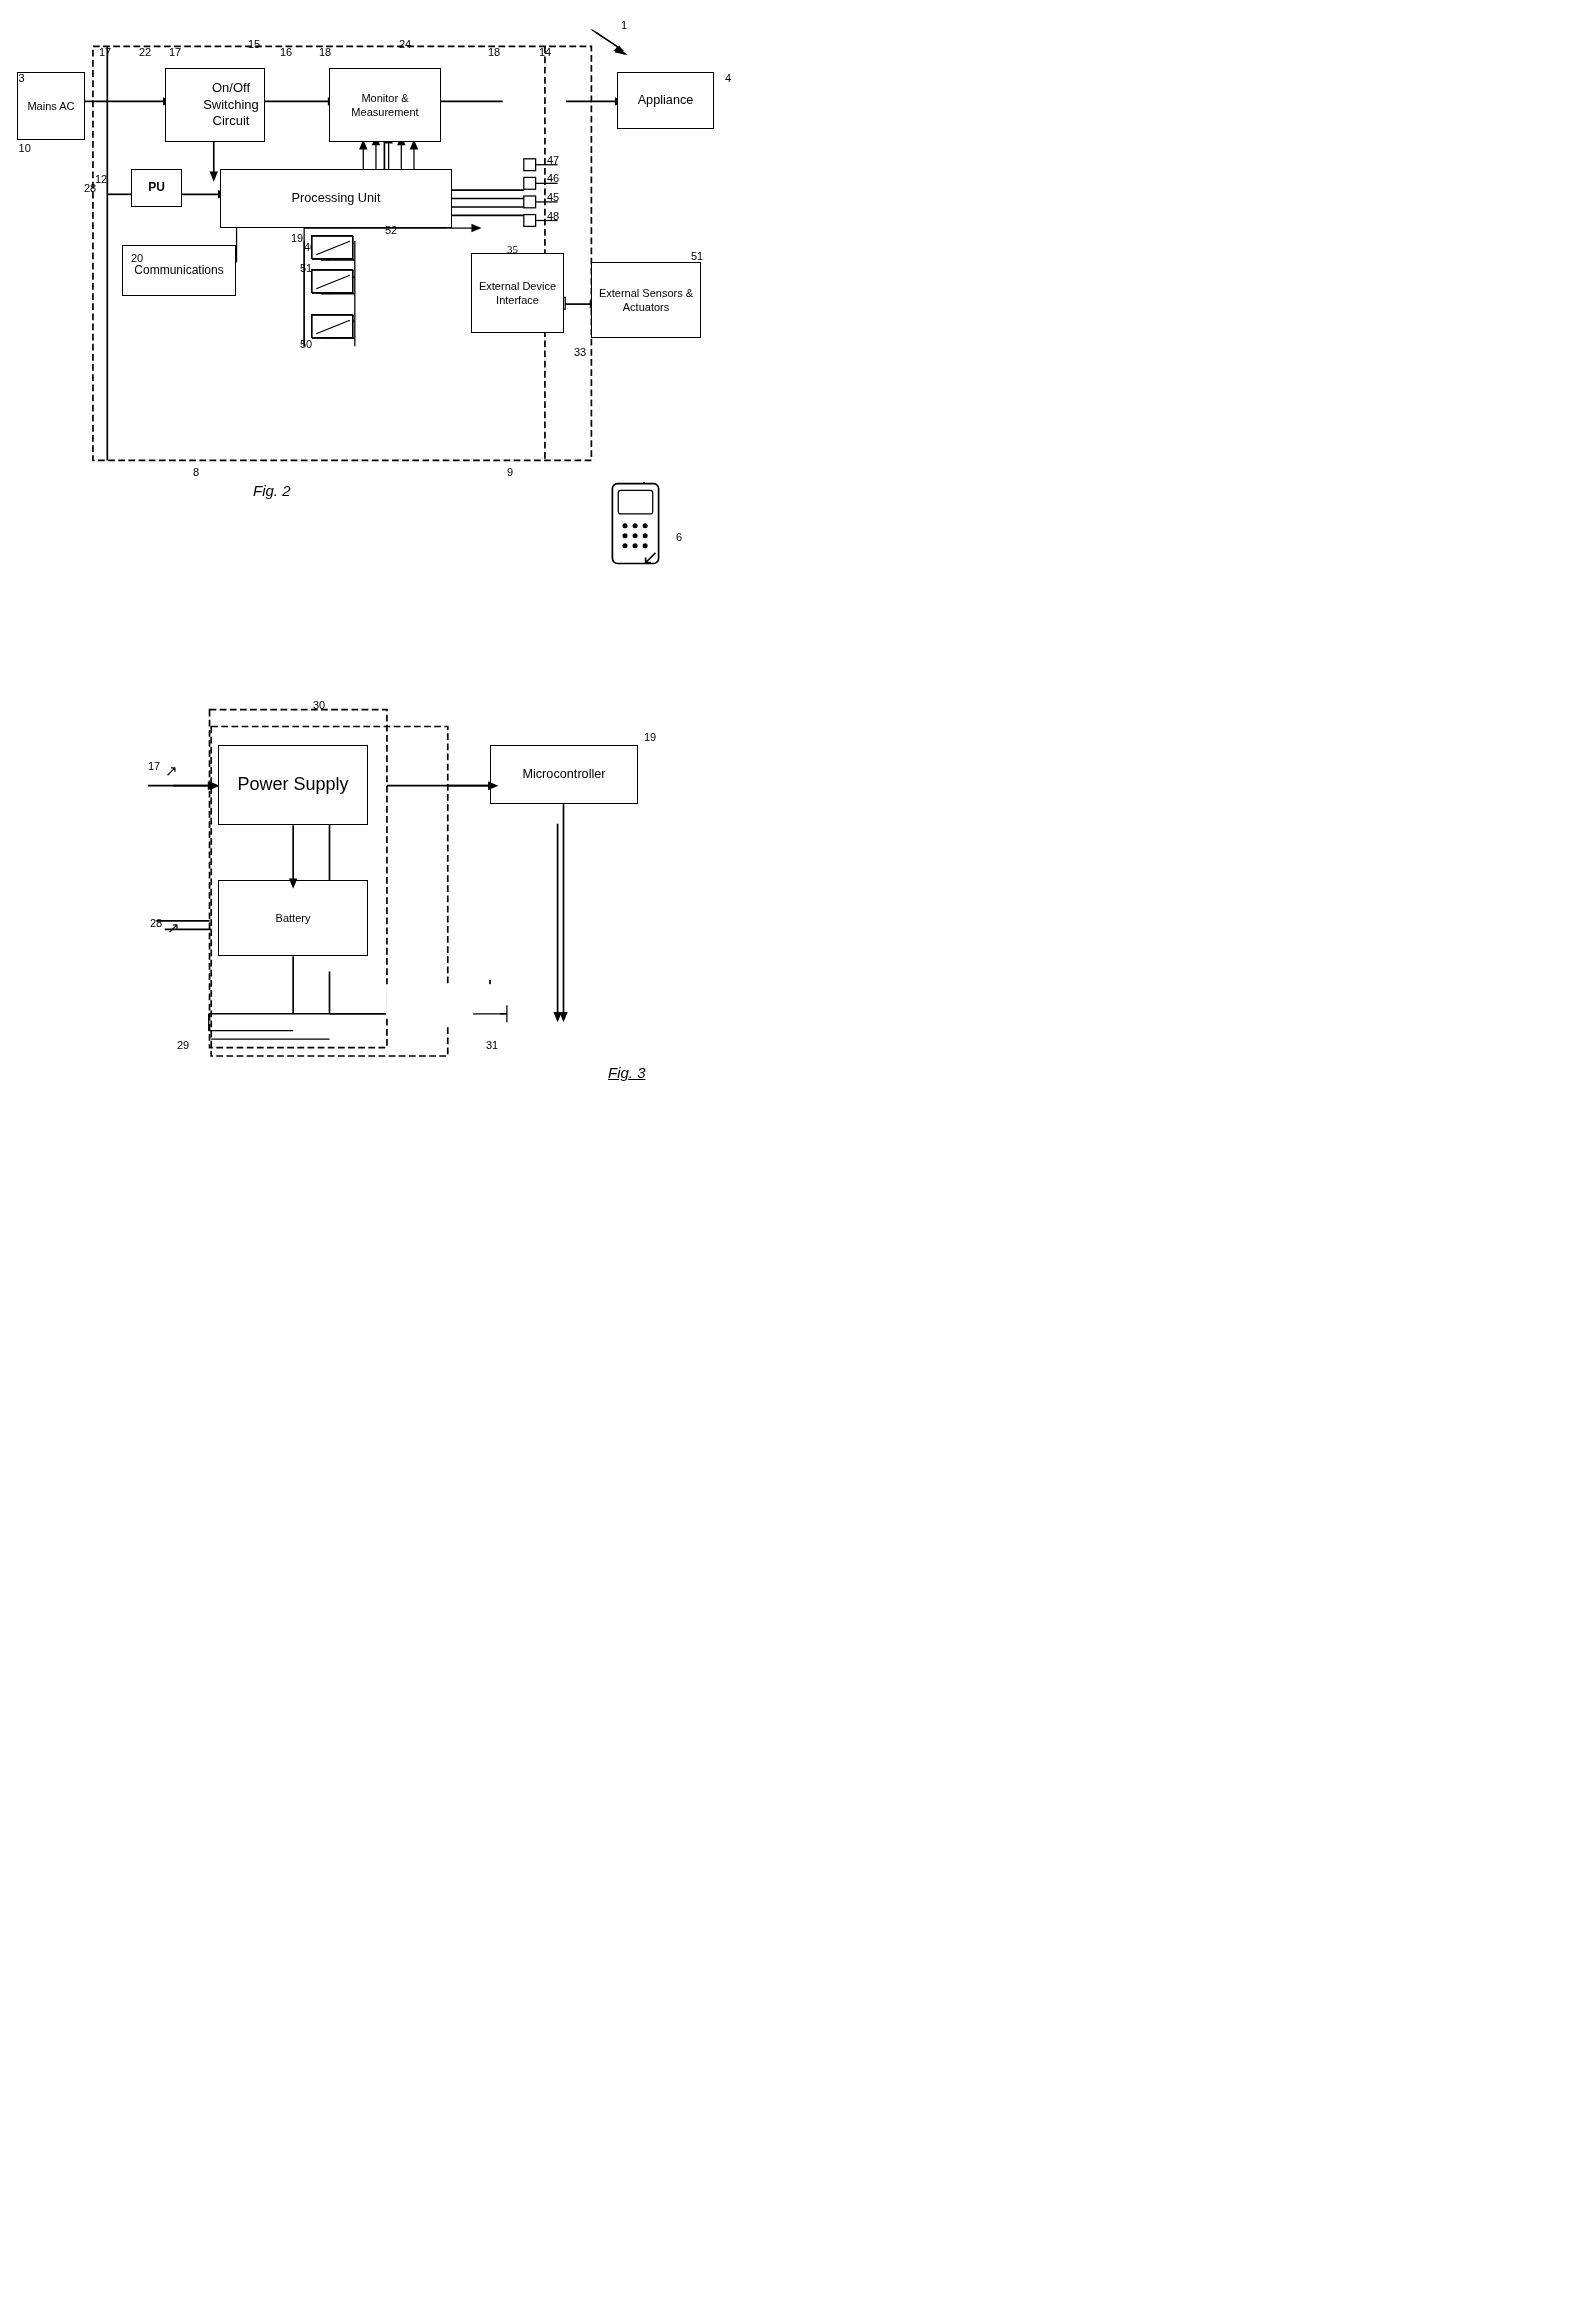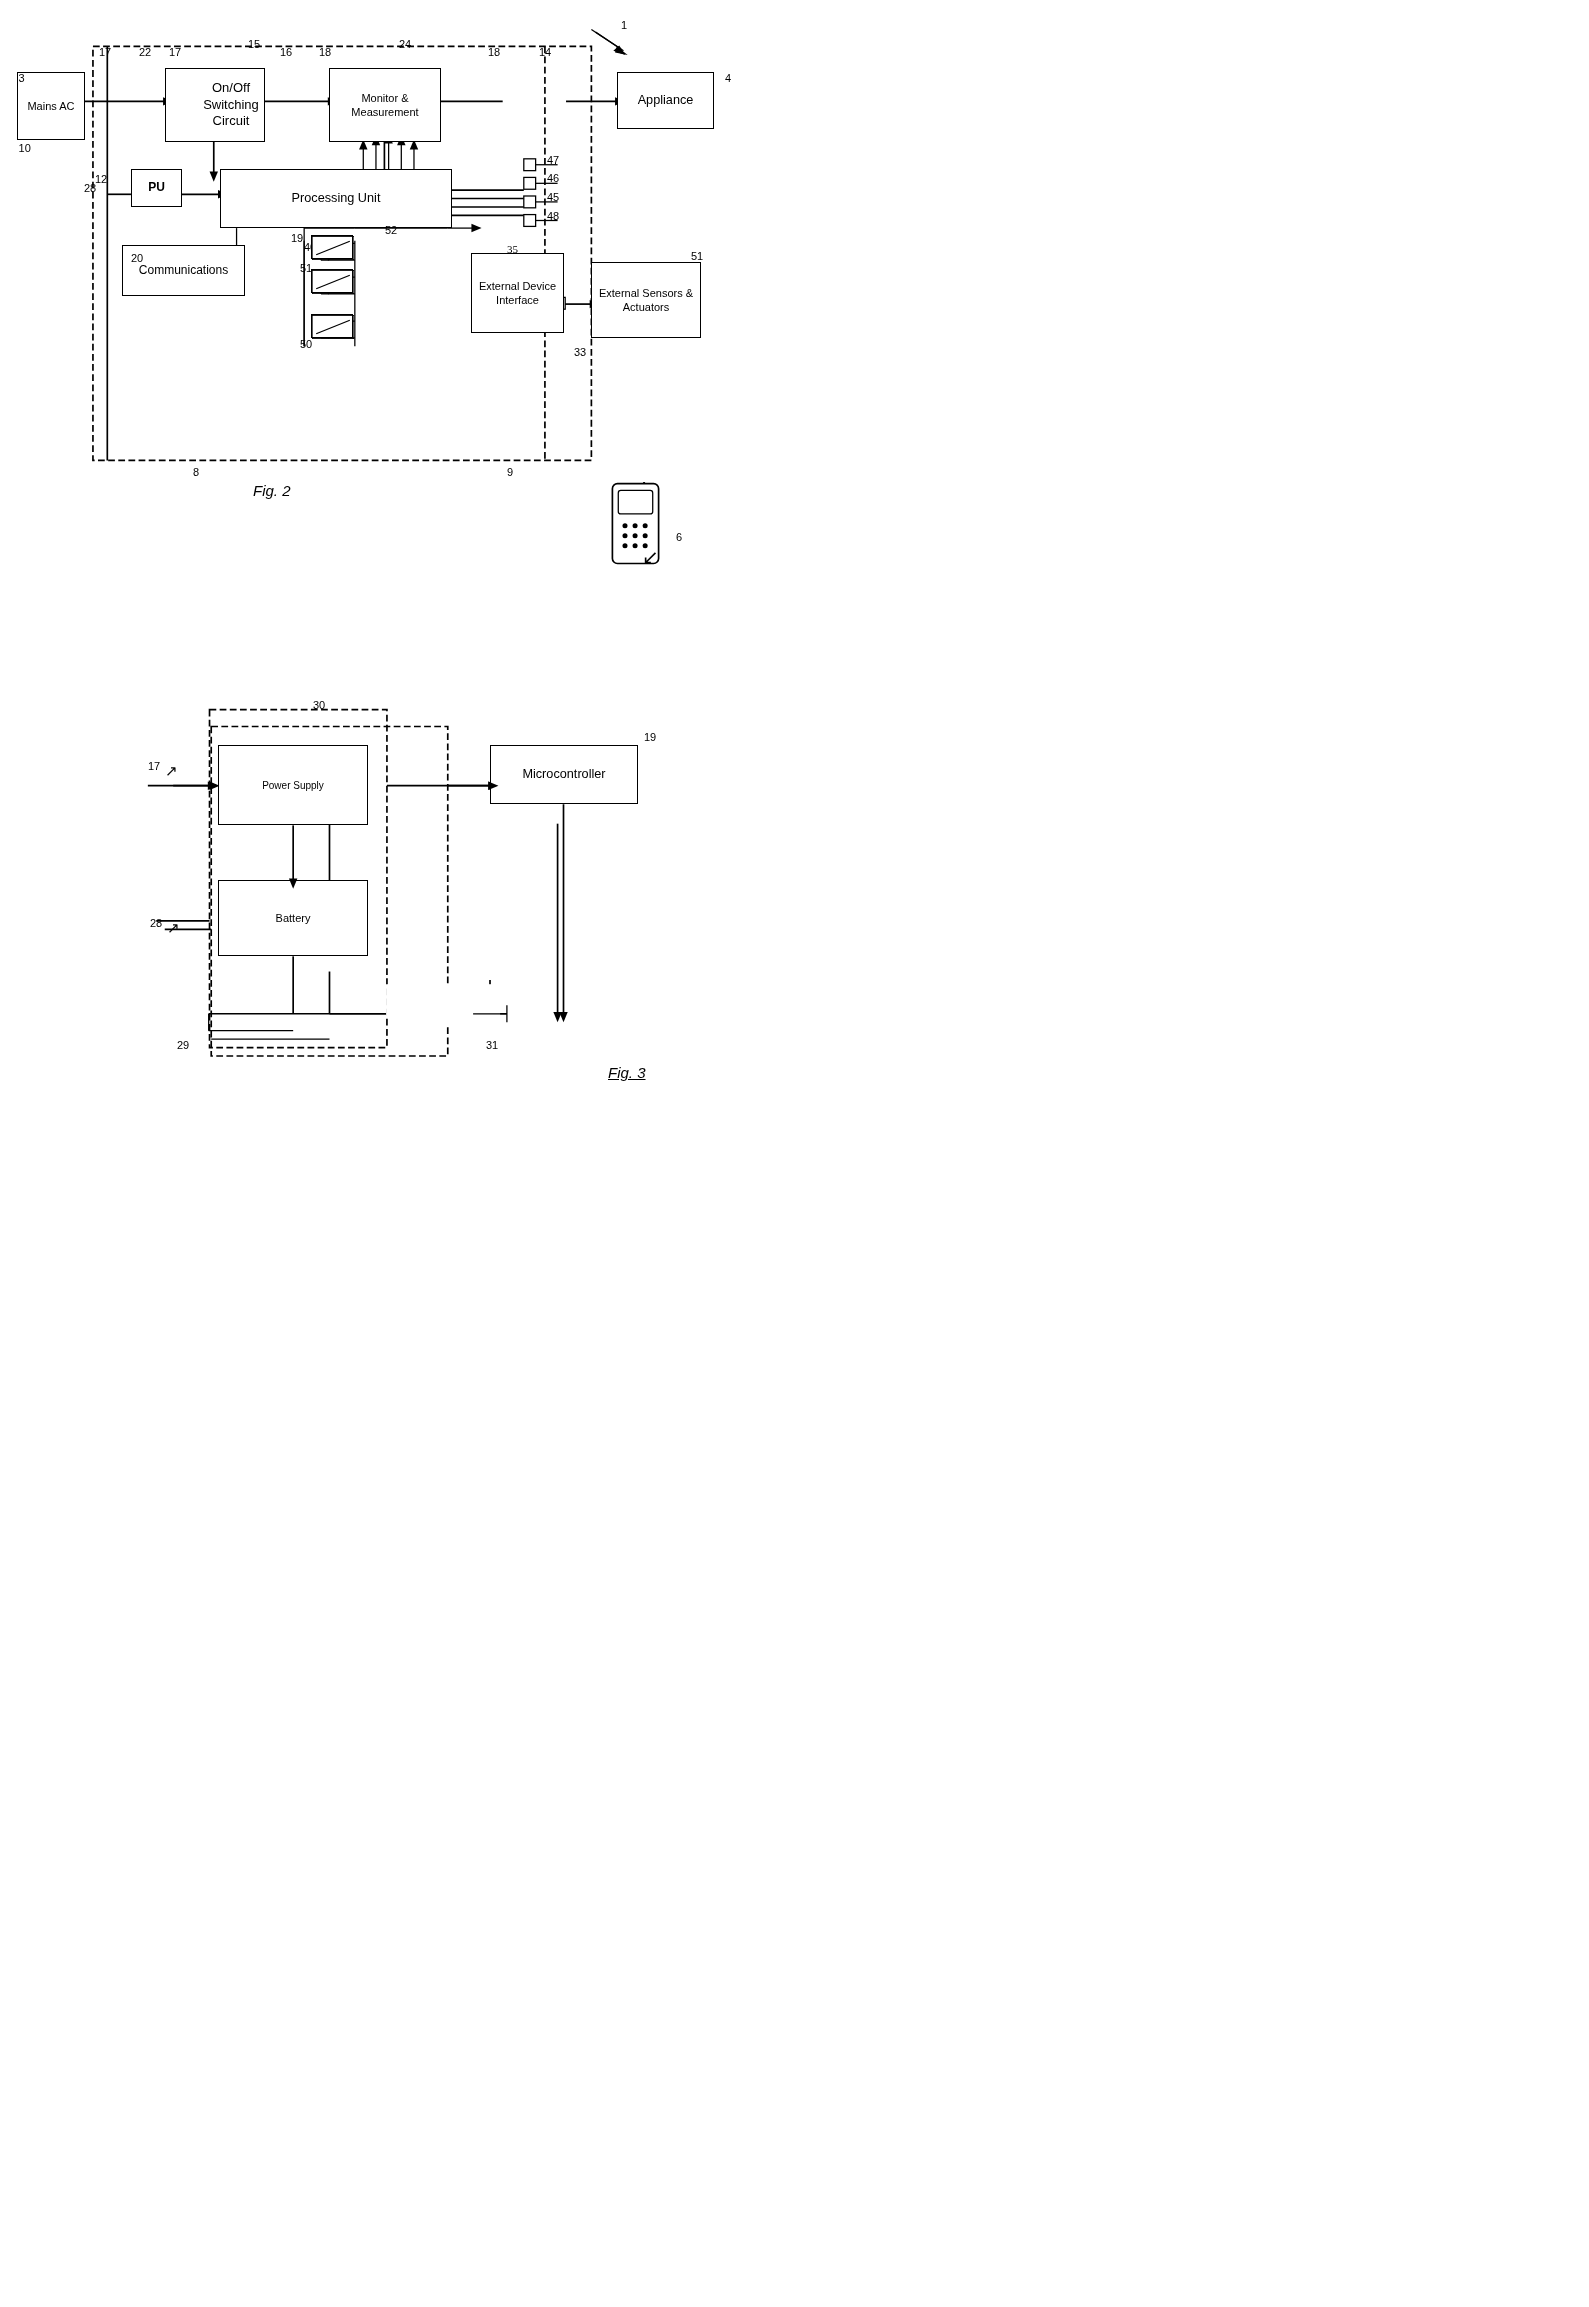--- a/index.html
+++ b/index.html
@@ -231,21 +231,21 @@
 
   <div class="box" style="top:169px; left:220px; width:232px; height:59px; font-size:12.7px;">Processing Unit</div>
 
   <div class="lbl" style="top:182px; left:84px;">28</div>
 
   <div class="lbl" style="top:154px; left:547px;">47</div>
   <div class="lbl" style="top:172px; left:547px;">46</div>
   <div class="lbl" style="top:191px; left:547px;">45</div>
   <div class="lbl" style="top:210px; left:547px;">48</div>
 
-  <div class="box" style="top:245px; left:122px; width:123px; height:51px; font-size:12px;">Communications</div>
+  <div class="box" style="top:245px; left:122px; width:114px; height:51px; font-size:12px;">Communications</div>
 
   <div class="lbl" style="top:252px; left:131px;">20</div>
 
   <div class="lbl" style="top:232px; left:291px;">19</div>
 
   <div class="lbl" style="top:241px; left:304px;">40</div>
 
   <div style="position:absolute; top:235px; left:311px; width:42px; height:24px; border:1.3px solid #000; background:#fff;">
     <svg width="42" height="24" viewBox="0 0 50 28">
         <line x1="5" y1="22" x2="45" y2="6" stroke="#000" stroke-width="1.5"></line>
@@ -318,21 +318,21 @@
   <div class="lbl" style="top:531px; left:676px;">6</div>
 
   <div style="position:absolute; top:545px; left:642px; font-size:20px;">↙</div>
 
   <div class="lbl" style="top:699px; left:313px;">30</div>
 
   <div class="lbl" style="top:760px; left:148px;">17</div>
 
   <div style="position:absolute; top:762px; left:165px; font-size:15px;">↗</div>
 
-  <div class="box" style="top:745px; left:218px; width:150px; height:80px; font-size:10px;">Power
+  <div class="box" style="top:745px; left:218px; width:150px; height:80px; font-size:18px;">Power
 Supply</div>
 
   <div class="box" style="top:745px; left:490px; width:148px; height:59px; font-size:12.7px;">Microcontroller</div>
 
   <div class="lbl" style="top:731px; left:644px;">19</div>
 
   <div class="box" style="top:880px; left:218px; width:150px; height:76px; font-size:11px;">Battery</div>
 
   <div class="box" style="top:993px; left:389px; width:110px; height:34px; border:none; font-size:12.7px;">Status</div>
 

